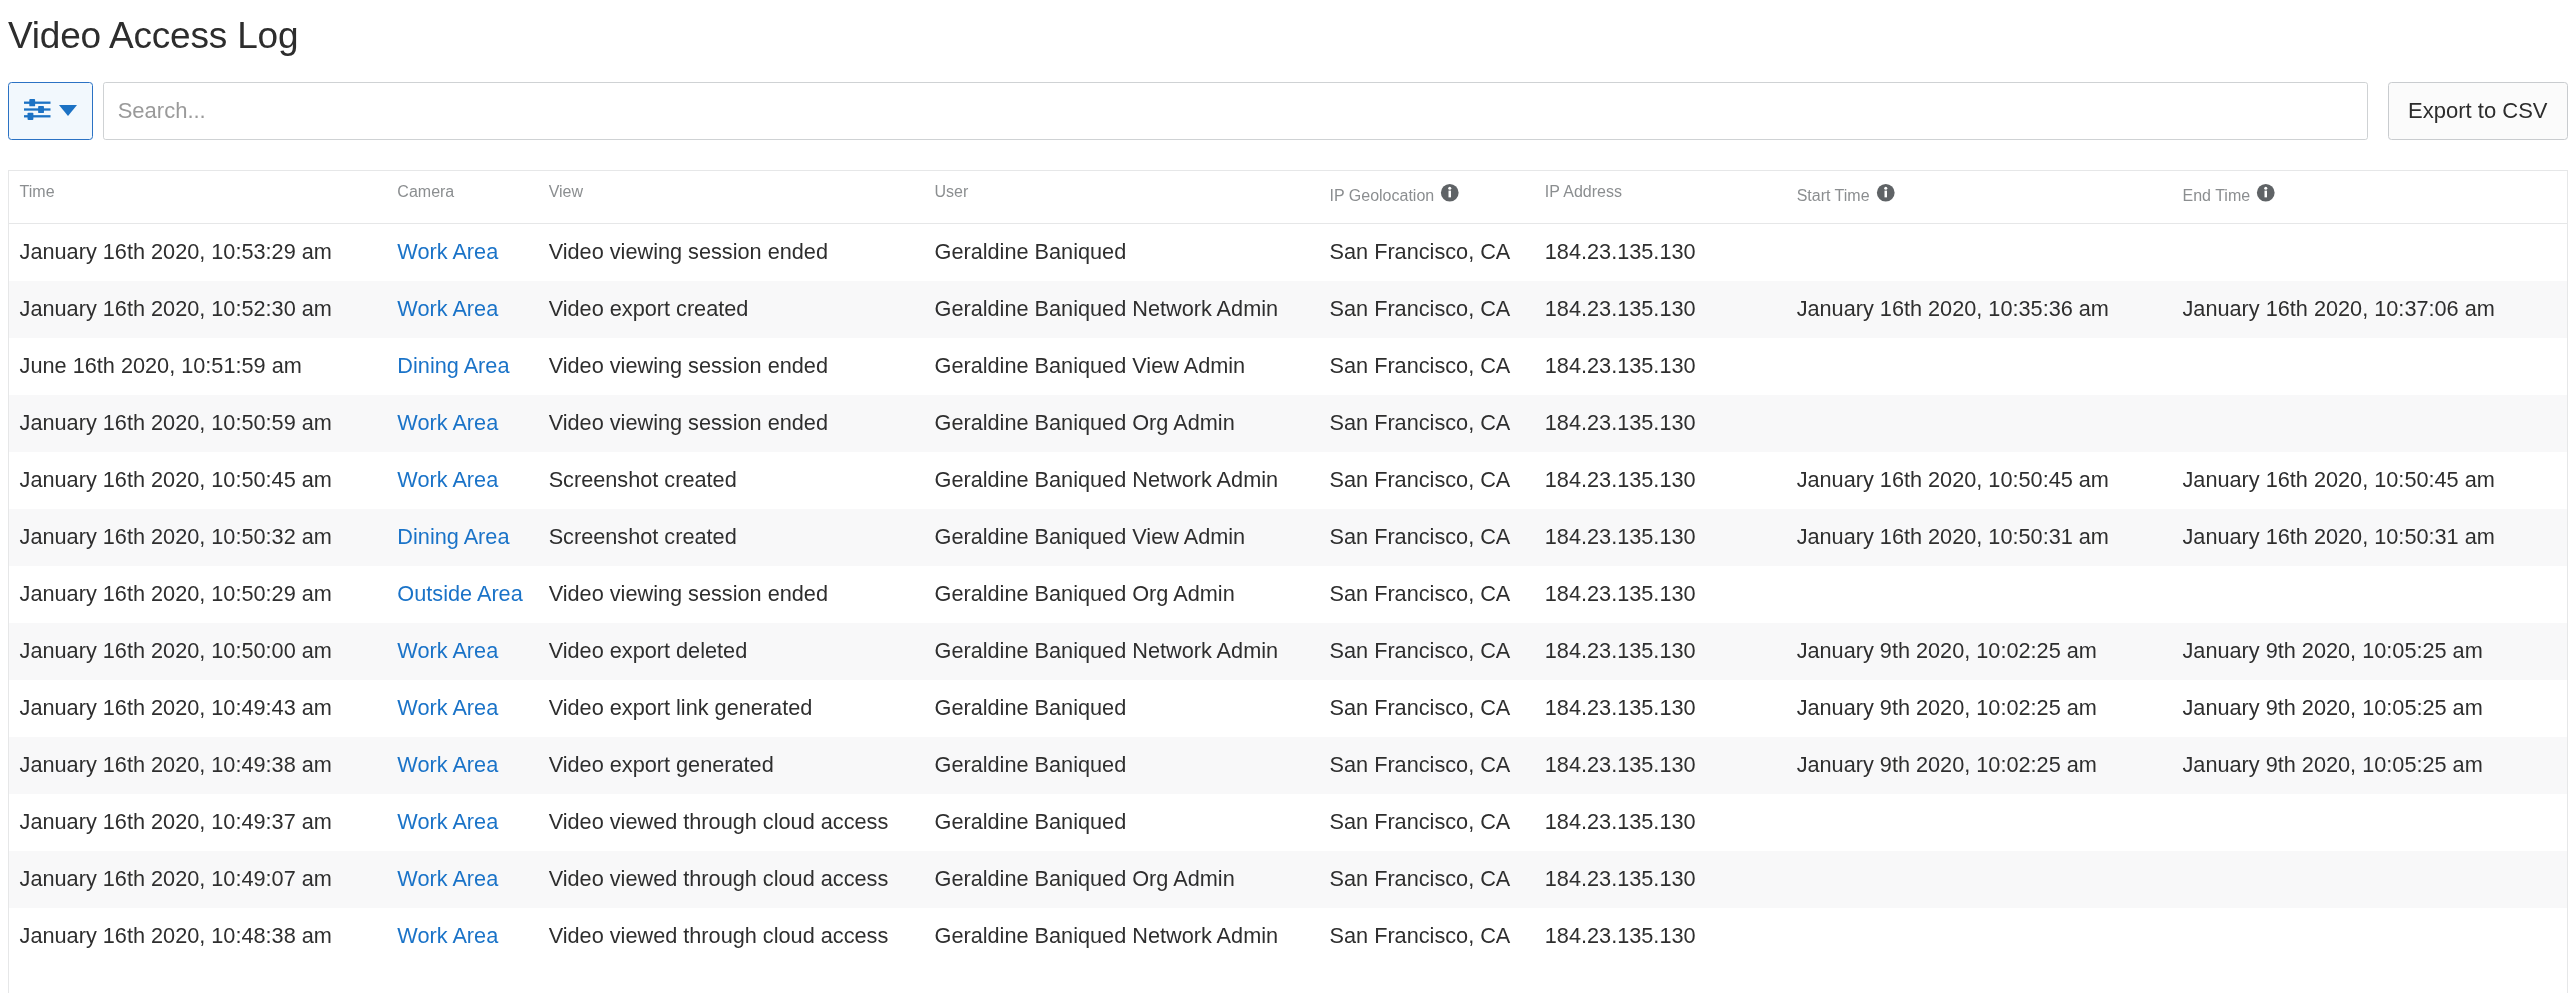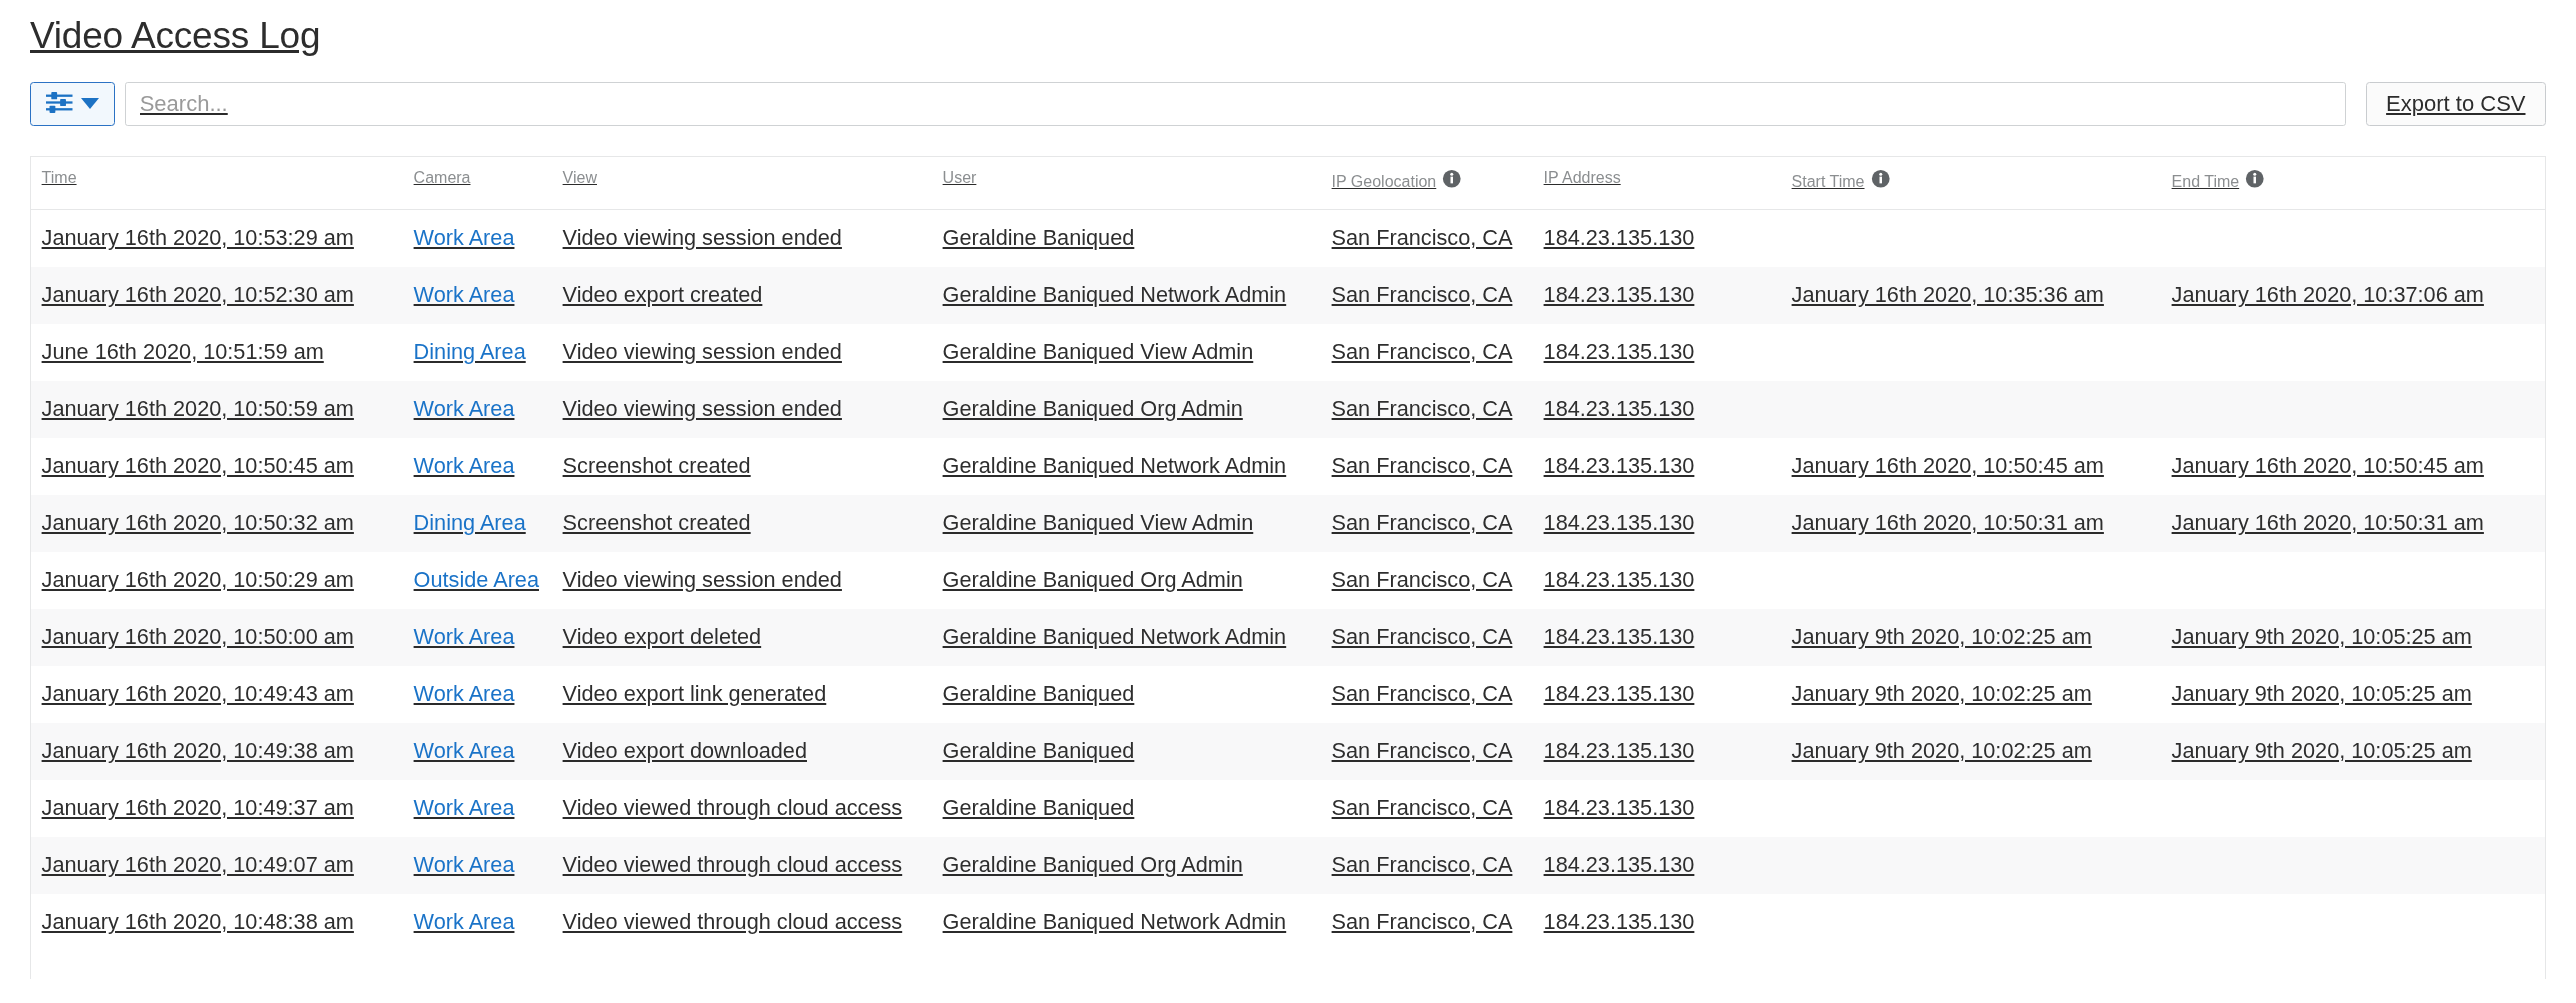--- a/index.html
+++ b/index.html
@@ -13,39 +13,38 @@
     overflow: hidden;
     font-family: "Liberation Sans", sans-serif;
     color: #2b2b2b;
     -webkit-font-smoothing: antialiased;
   }
   .page {
     width: 2576px;
     height: 1003px;
     position: relative;
     box-sizing: border-box;
-    padding: 0 30px;
-    text-decoration: underline;
+    padding: 0 8px;
   }
   
   .page-title {
     font-size: 37px;
     font-weight: 400;
     color: #2d2d2d;
     letter-spacing: -0.2px;
     padding-top: 16px;
     padding-left: 0px;
     margin: 0 0 25px 0;
     line-height: 1.1;
   }
   
   .toolbar {
     display: flex;
     align-items: stretch;
-    height: 44px;
+    height: 58px;
     margin-bottom: 30px;
   }
   .filter-button {
     width: 85px;
     min-width: 85px;
     border: 1.8px solid #2b72c4;
     border-radius: 3.5px;
     background: #f2f8fd;
     display: flex;
     align-items: center;
@@ -298,21 +297,21 @@
             <td>Video export link generated</td>
             <td>Geraldine Baniqued</td>
             <td>San Francisco, CA</td>
             <td>184.23.135.130</td>
             <td>January 9th 2020, 10:02:25 am</td>
             <td>January 9th 2020, 10:05:25 am</td>
           </tr>
           <tr>
             <td>January 16th 2020, 10:49:38 am</td>
             <td><span class="cam-link">Work Area</span></td>
-            <td>Video export downloaded</td>
+            <td>Video export generated</td>
             <td>Geraldine Baniqued</td>
             <td>San Francisco, CA</td>
             <td>184.23.135.130</td>
             <td>January 9th 2020, 10:02:25 am</td>
             <td>January 9th 2020, 10:05:25 am</td>
           </tr>
           <tr>
             <td>January 16th 2020, 10:49:37 am</td>
             <td><span class="cam-link">Work Area</span></td>
             <td>Video viewed through cloud access</td>

